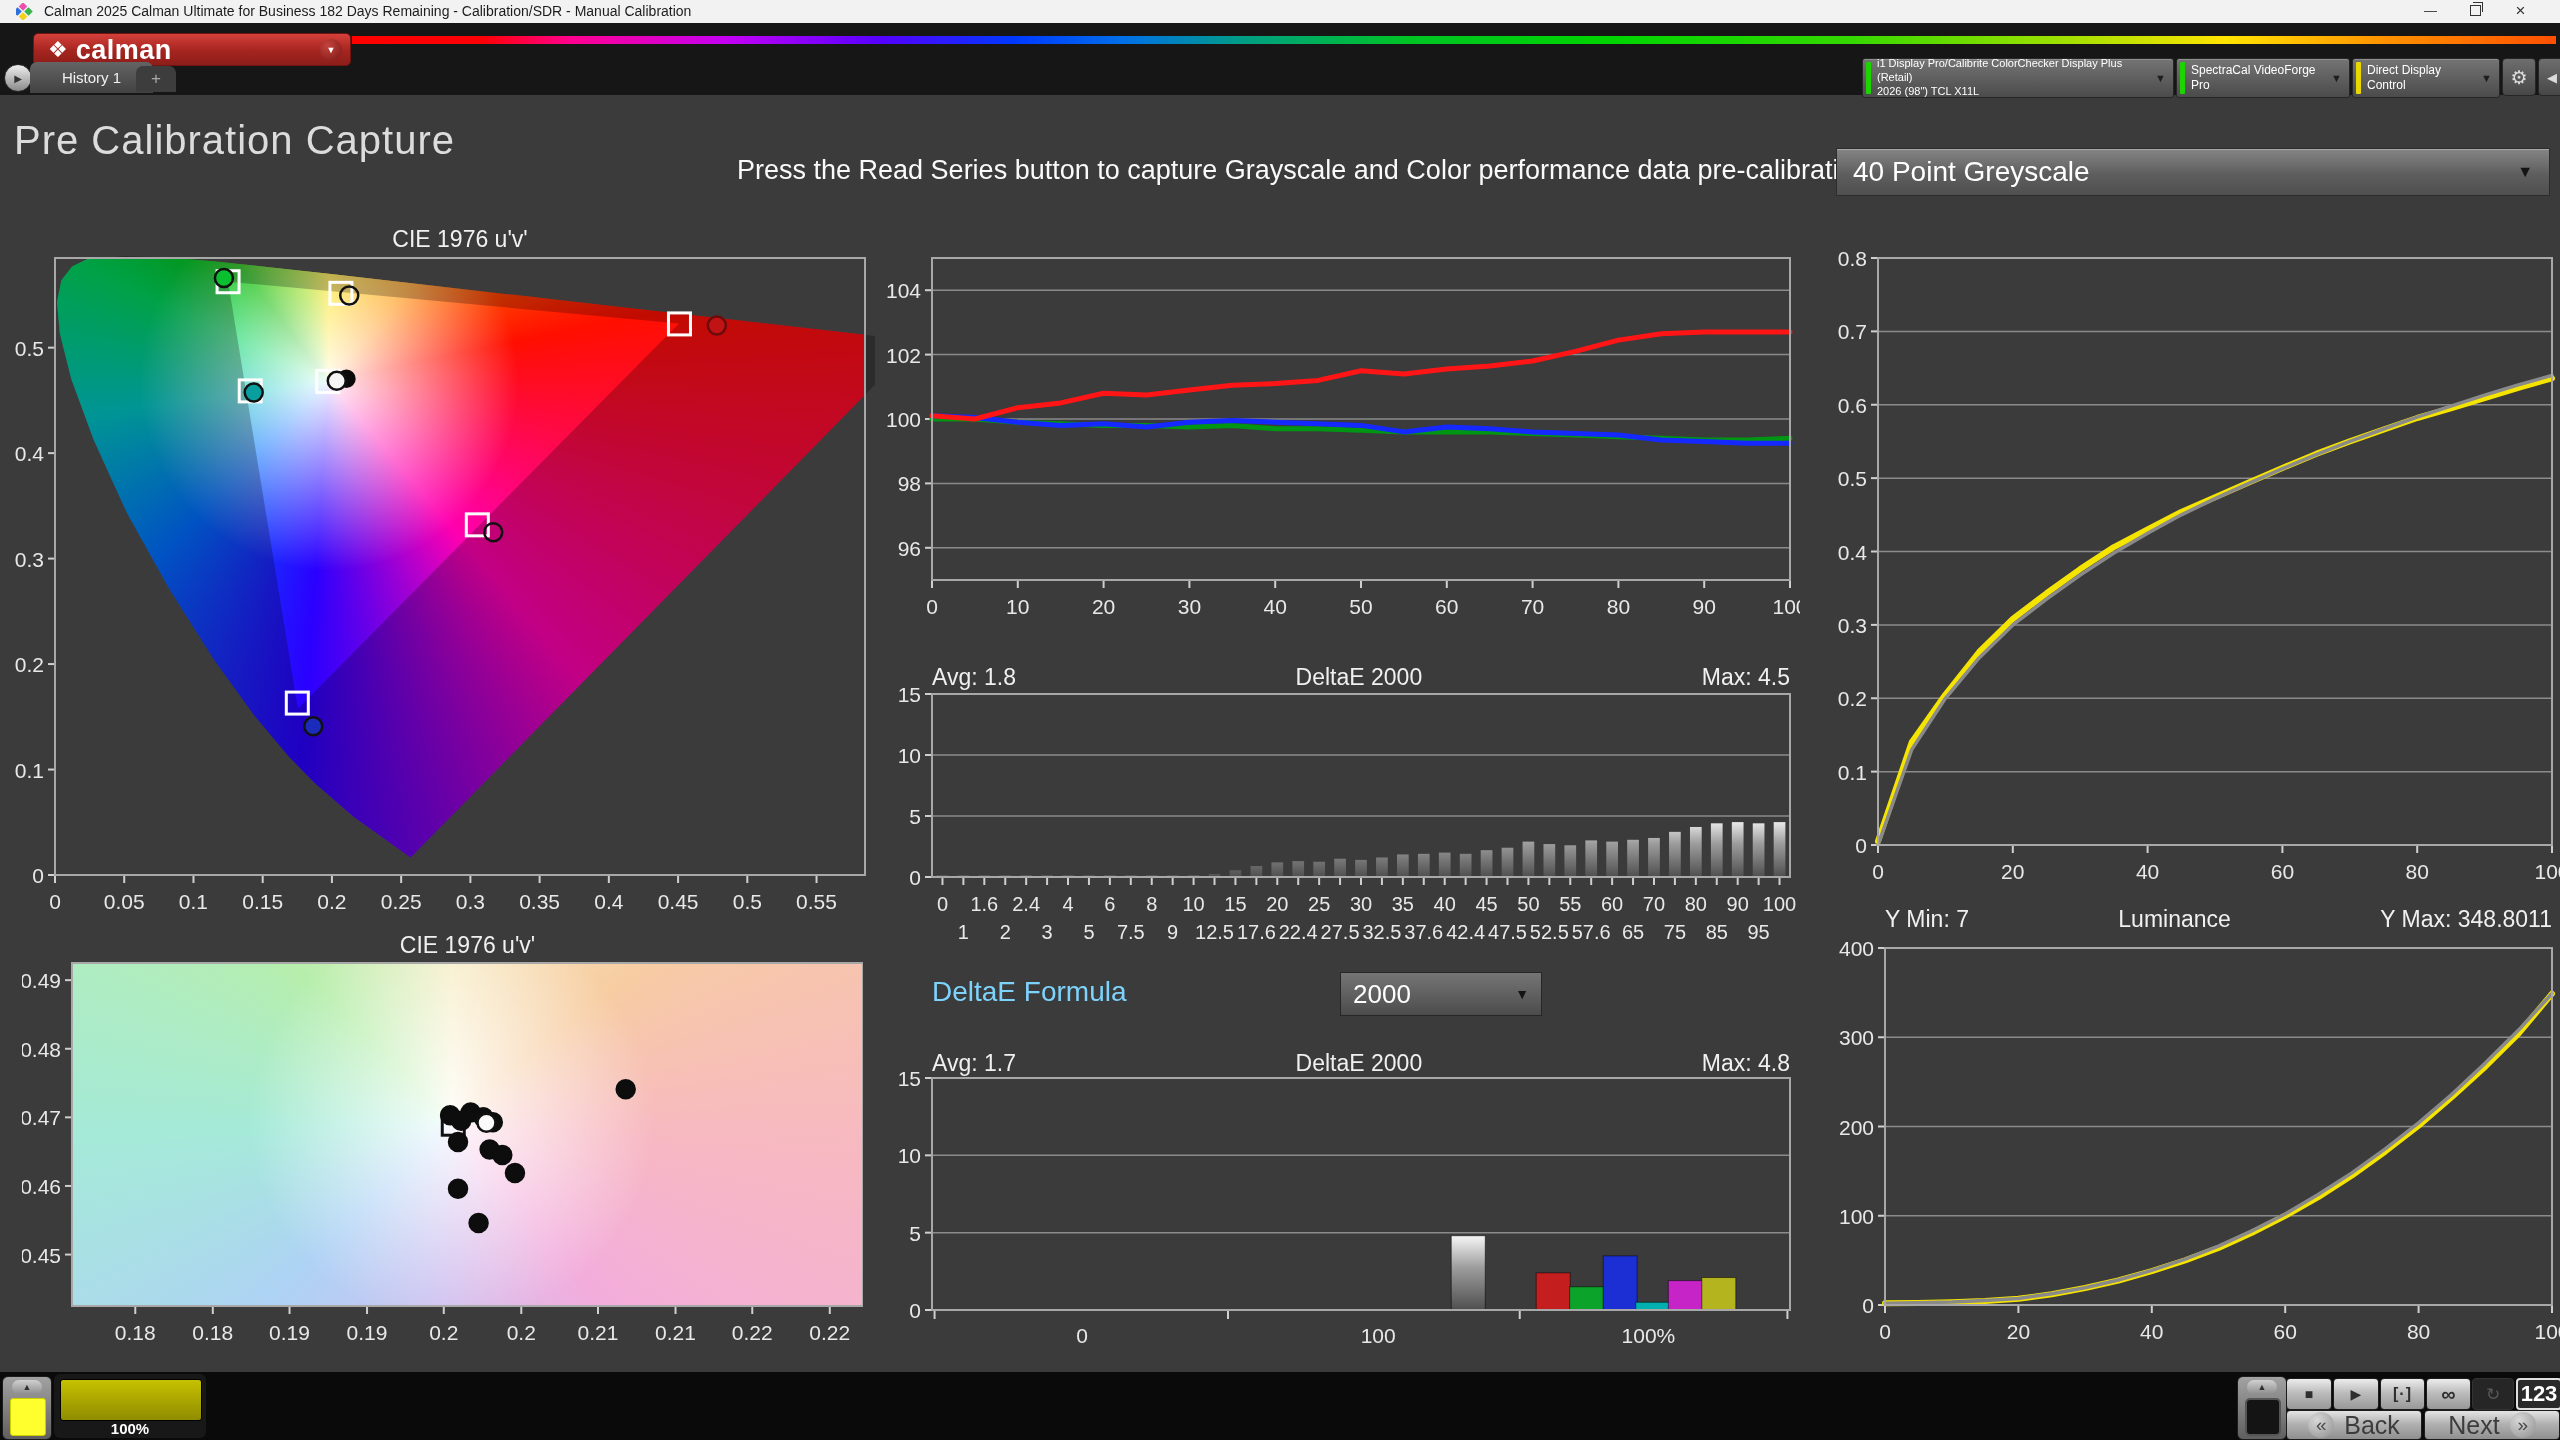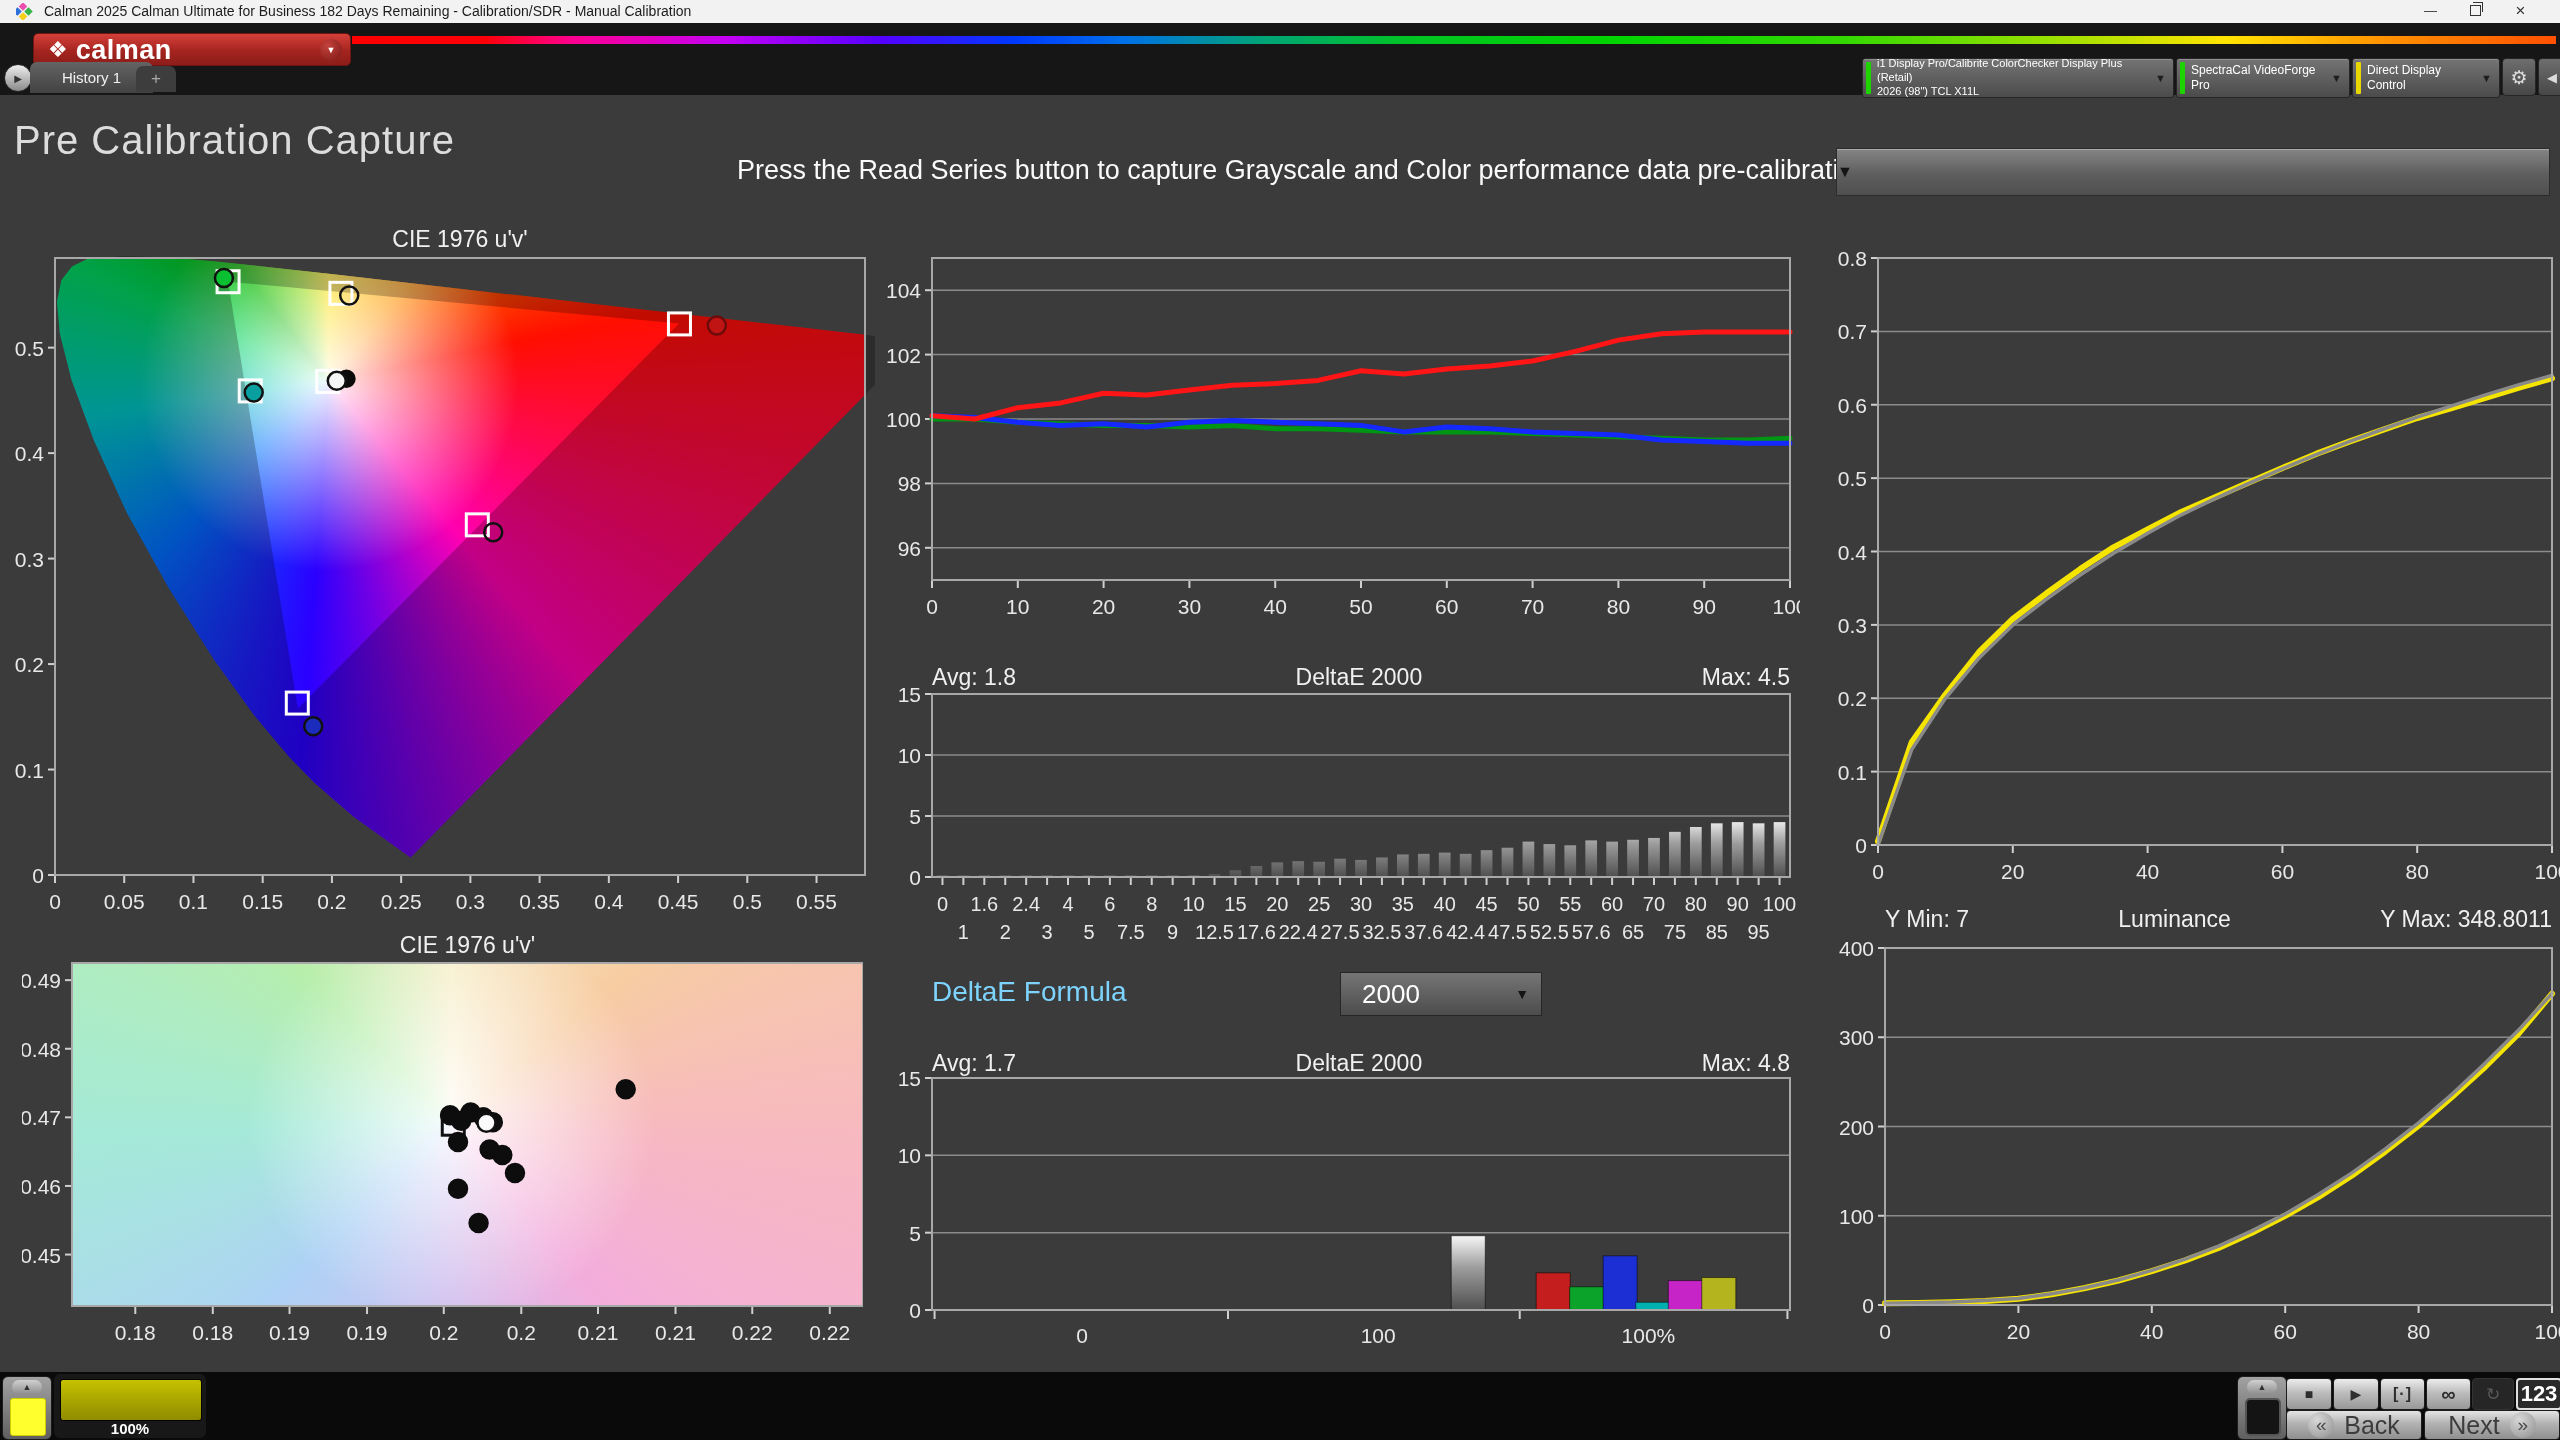--- a/index.html
+++ b/index.html
@@ -47,21 +47,21 @@
   .ctitle{position:absolute;text-align:center;color:#f0f0f0;font-size:23px}
   .chead{position:absolute;display:flex;color:#f0f0f0;font-size:23px}
   .chead .t{flex:1;text-align:center}
   .chart{position:absolute}
   .chart svg{position:absolute;left:0;top:0}
   .chart svg text{font-family:"Liberation Sans",sans-serif}
   .gamut{position:absolute}
   .formula-label{position:absolute;text-align:left;color:#7dd3fc;font-size:28px}
   .fdd{position:absolute;background:linear-gradient(#757575,#4c4c4c);border:1px solid #262626;
       display:flex;align-items:center;color:#fff;font-size:26px}
-  .fdd .v{margin-left:21px;flex:1}
+  .fdd .v{margin-left:12px;flex:1}
   .fdd .darr{margin-right:12px;color:#141414;font-size:14px}
   
   .footer{position:absolute;left:0;top:1372px;width:2560px;height:68px;background:#0a0a0a}
   .swatchw{position:absolute;left:2px;top:1376px;width:48px;height:62px;border-radius:6px;
       background:linear-gradient(#a2a2a2,#5f5f5f);border:1px solid #1c1c1c}
   .upbtn{position:absolute;border-radius:8px;background:linear-gradient(#d0d0d0,#8f8f8f);color:#2f2f2f;
       display:flex;align-items:center;justify-content:center;font-size:9px}
   .swatch{position:absolute;background:#ffff2e;border:1px solid #cfcf00;border-radius:3px}
   .preview{position:absolute;left:54px;top:1374px;width:152px;height:64px;background:#181818;border-radius:6px}
   .preview .patch{position:absolute;left:6px;top:5px;width:140px;height:40px;border-radius:3px;border:1px solid #000;
@@ -139,20 +139,21 @@
   <div class="toolbtn" style="left:2502px;width:32px">
     <span>⚙</span>
   </div>
   <div class="toolbtn" style="left:2538px;width:26px;font-size:13px">
     <span>◀</span>
   </div>
 
   <div class="h1">Pre Calibration Capture</div>
   <div class="subtitle">Press the Read Series button to capture Grayscale and Color performance data pre-calibration.</div>
   <div class="bigdd">
+    <span class="v">40 Point Greyscale</span>
     <span class="darr">▼</span>
   </div>
 
   <div class="ctitle" style="left:55px;top:226px;width:810px">CIE 1976 u'v'</div>
 
   <div class="chead" style="left:932px;top:664px;width:858px">
     <span>Avg: 1.8</span>
     <span class="t">DeltaE 2000</span>
     <span>Max: 4.5</span>
   </div>

